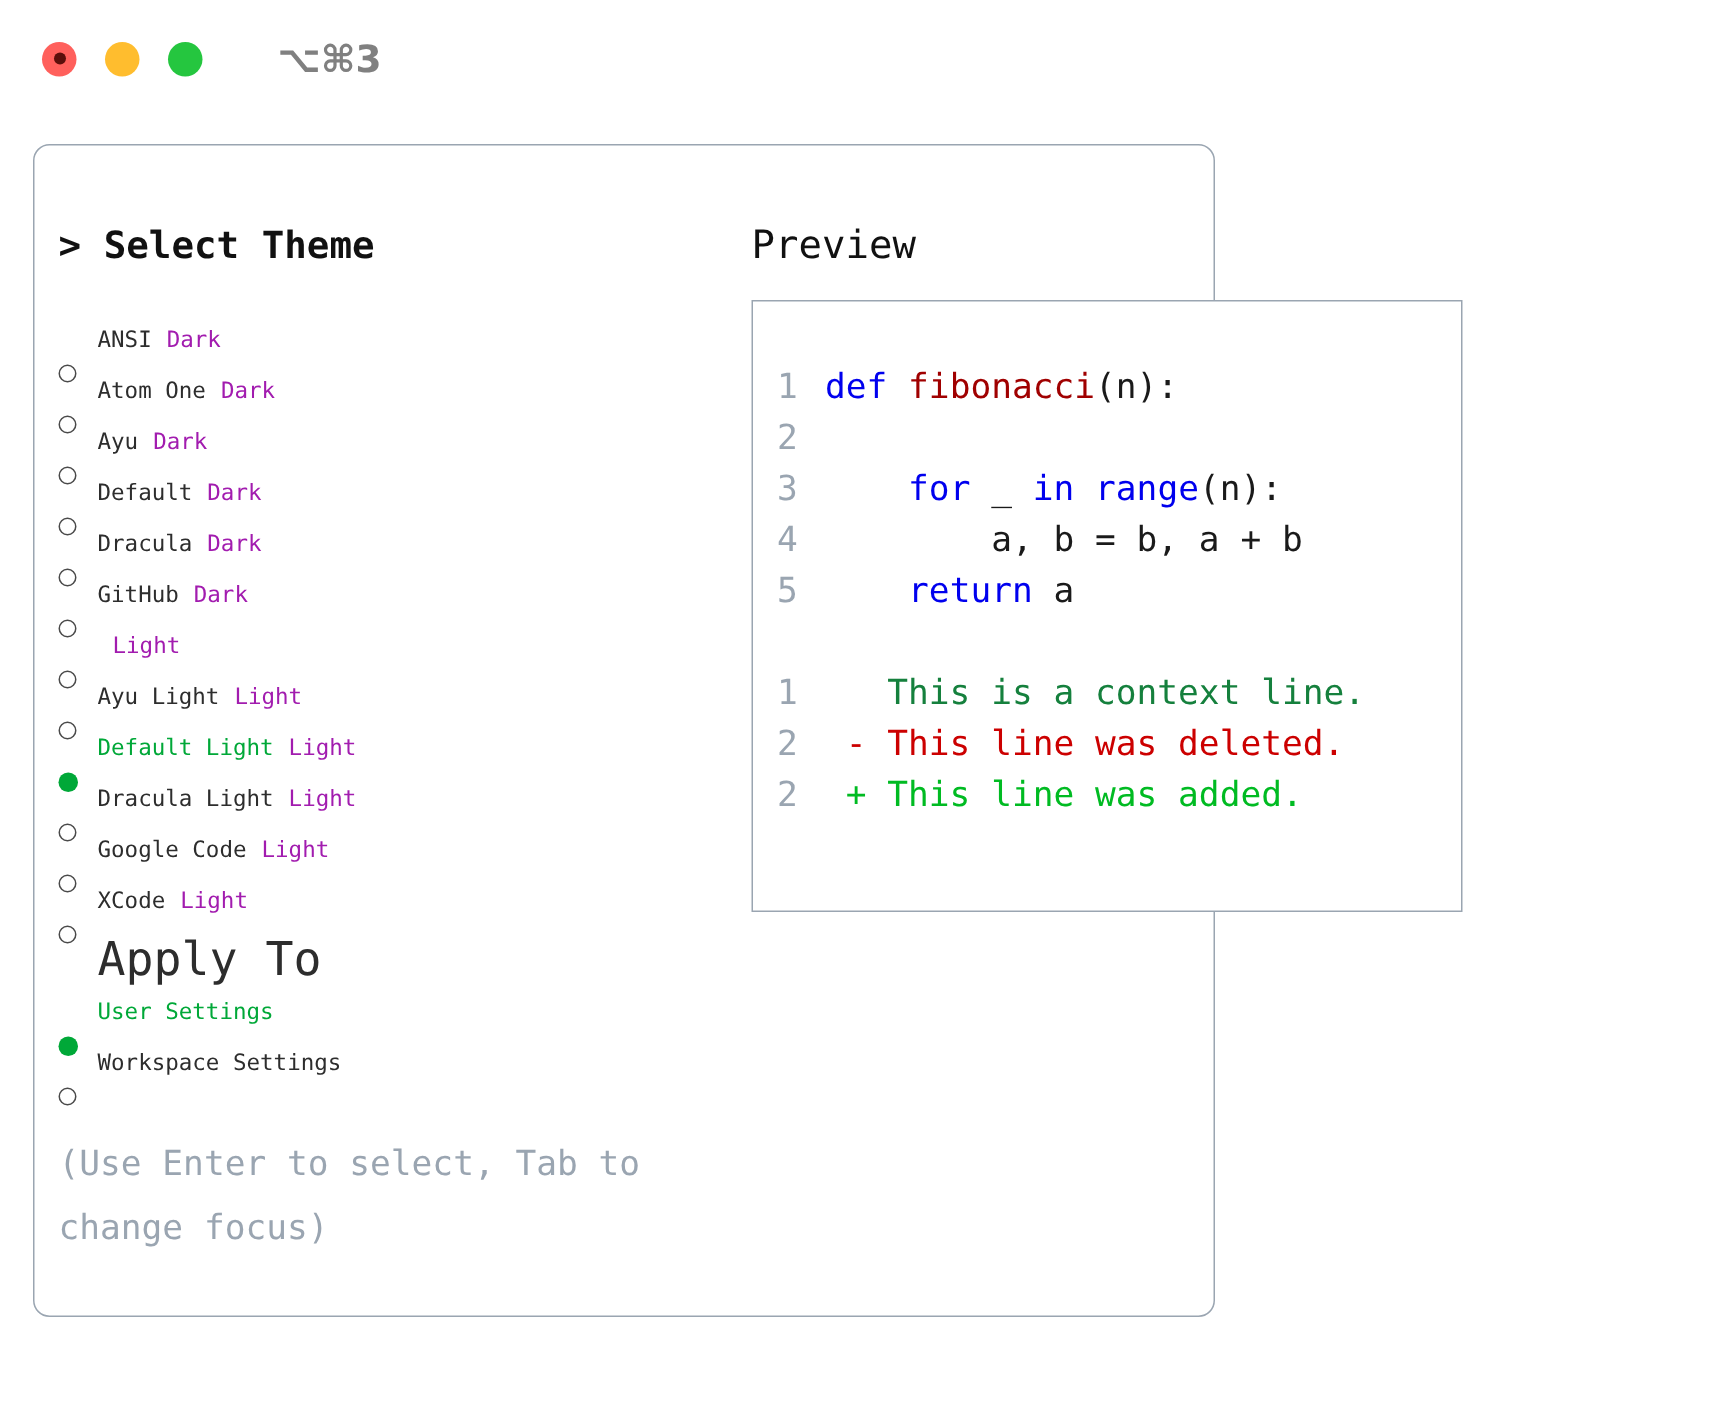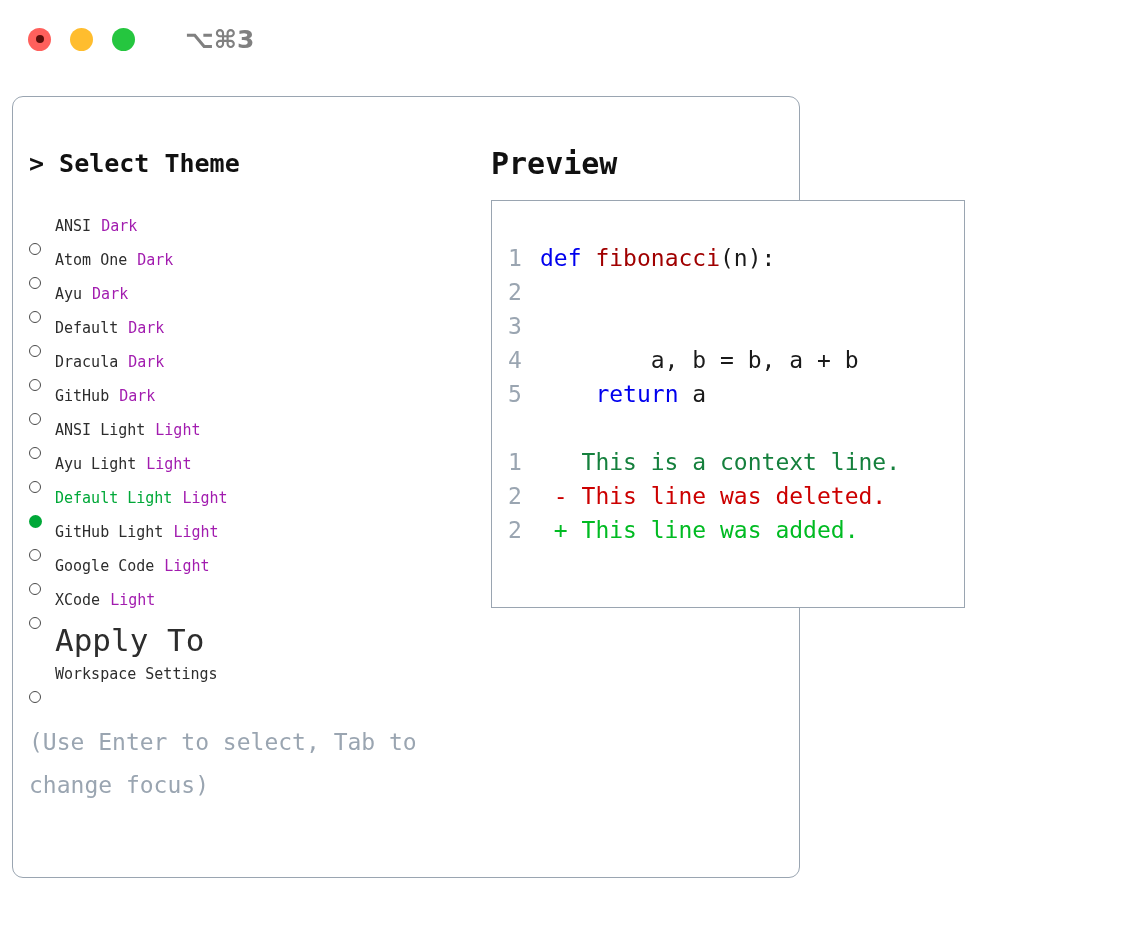--- a/index.html
+++ b/index.html
@@ -64,21 +64,21 @@
     font-size: 25px;
     font-weight: bold;
     color: #808080;
     letter-spacing: 0px;
     font-family: "DejaVu Sans", "Liberation Sans", sans-serif;
   }
 
   
   .panel {
     position: absolute;
-    left: 12px;
+    left: 22px;
     top: 96px;
     width: 788px;
     height: 782px;
     border: 1.5px solid #9aa5b1;
     border-radius: 11px;
     box-sizing: border-box;
     background: #ffffff;
   }
 
   .columns {
@@ -163,22 +163,22 @@
   }
 
   
   .right-col {
     position: absolute;
     left: 478px;
     top: 50px;
     width: 500px;
   }
   .preview-title {
-    font-size: 30px;
-    font-weight: bold;
+    font-size: 26px;
+    font-weight: normal;
     color: #111111;
     line-height: 34px;
     white-space: pre;
   }
   .preview-box {
     margin-top: 19px;
     width: 474px;
     height: 408px;
     border: 1.5px solid #9aa5b1;
     box-sizing: border-box;
@@ -235,48 +235,49 @@
 
         <div class="section-header">&gt; Select Theme</div>
 
         <div id="theme-list">
             <div class="opt-row"><span class="bullet"><span class="ring"></span></span><span class="opt-label">ANSI</span><span class="opt-tag">Dark</span></div>
             <div class="opt-row"><span class="bullet"><span class="ring"></span></span><span class="opt-label">Atom One</span><span class="opt-tag">Dark</span></div>
             <div class="opt-row"><span class="bullet"><span class="ring"></span></span><span class="opt-label">Ayu</span><span class="opt-tag">Dark</span></div>
             <div class="opt-row"><span class="bullet"><span class="ring"></span></span><span class="opt-label">Default</span><span class="opt-tag">Dark</span></div>
             <div class="opt-row"><span class="bullet"><span class="ring"></span></span><span class="opt-label">Dracula</span><span class="opt-tag">Dark</span></div>
             <div class="opt-row"><span class="bullet"><span class="ring"></span></span><span class="opt-label">GitHub</span><span class="opt-tag">Dark</span></div>
-            <div class="opt-row"><span class="bullet"><span class="ring"></span></span><span class="opt-label">ANSI Light</span><span class="opt-tag">Light</span></div>
+            <div class="opt-row"><span class="bullet"><span class="ring"></span></span><span class="opt-tag">Light</span></div>
             <div class="opt-row"><span class="bullet"><span class="ring"></span></span><span class="opt-label">Ayu Light</span><span class="opt-tag">Light</span></div>
             <div class="opt-row selected"><span class="bullet"><span class="dot"></span></span><span class="opt-label">Default Light</span><span class="opt-tag">Light</span></div>
-            <div class="opt-row"><span class="bullet"><span class="ring"></span></span><span class="opt-label">GitHub Light</span><span class="opt-tag">Light</span></div>
+            <div class="opt-row"><span class="bullet"><span class="ring"></span></span><span class="opt-label">Dracula Light</span><span class="opt-tag">Light</span></div>
             <div class="opt-row"><span class="bullet"><span class="ring"></span></span><span class="opt-label">Google Code</span><span class="opt-tag">Light</span></div>
             <div class="opt-row"><span class="bullet"><span class="ring"></span></span><span class="opt-label">XCode</span><span class="opt-tag">Light</span></div>
           </div>
 
         <div class="spacer-row"></div>
 
         <div class="apply-header">Apply To</div>
 
         <div id="apply-list">
+            <div class="opt-row selected"><span class="bullet"><span class="dot"></span></span><span class="opt-label">User Settings</span></div>
             <div class="opt-row"><span class="bullet"><span class="ring"></span></span><span class="opt-label">Workspace Settings</span></div>
           </div>
 
         <div class="hint">(Use Enter to select, Tab to change focus)</div>
       </div>
 
       <div class="right-col">
         <div class="preview-title">Preview</div>
 
         <div class="preview-box">
           <div class="code">
             <div id="code-block">
                 <div class="code-line"><span class="ln">1</span><span class="code-text"><span class="tok-kw">def </span><span class="tok-fn">fibonacci</span><span class="tok-plain">(n):</span></span></div>
                 <div class="code-line"><span class="ln">2</span></div>
-                <div class="code-line"><span class="ln">3</span></div>
+                <div class="code-line"><span class="ln">3</span><span class="code-text"><span class="tok-plain">    </span><span class="tok-kw">for</span><span class="tok-plain"> _ </span><span class="tok-kw">in</span><span class="tok-plain"> </span><span class="tok-kw">range</span><span class="tok-plain">(n):</span></span></div>
                 <div class="code-line"><span class="ln">4</span><span class="code-text"><span class="tok-plain">        a, b = b, a + b</span></span></div>
                 <div class="code-line"><span class="ln">5</span><span class="code-text"><span class="tok-plain">    </span><span class="tok-kw">return</span><span class="tok-plain"> a</span></span></div>
               </div>
             <div class="blank-line"></div>
             <div id="diff-block">
                 <div class="code-line"><span class="ln">1</span><span class="code-text"><span class="tok-ctx">   This is a context line.</span></span></div>
                 <div class="code-line"><span class="ln">2</span><span class="code-text"><span class="tok-del"> - This line was deleted.</span></span></div>
                 <div class="code-line"><span class="ln">2</span><span class="code-text"><span class="tok-add"> + This line was added.</span></span></div>
               </div>
           </div>

